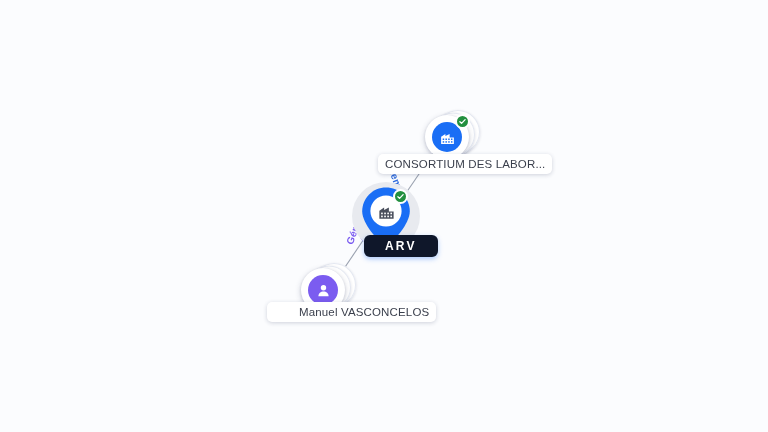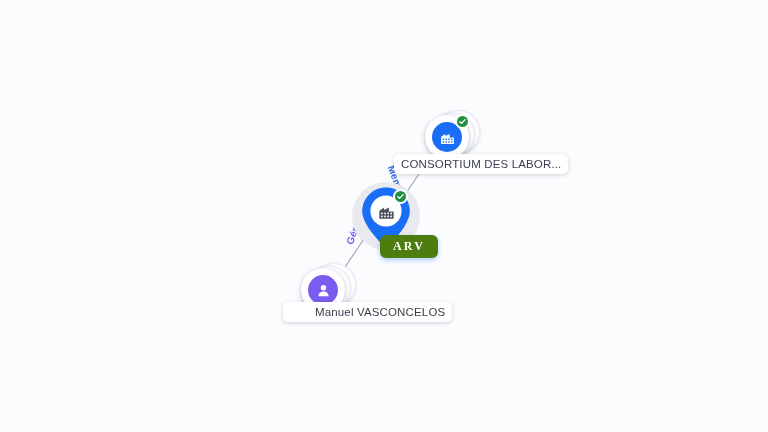--- a/index.html
+++ b/index.html
@@ -46,28 +46,26 @@
   }
   .badge-check svg { display:block; }
 
   
   .node-label {
     position:absolute; white-space:nowrap;
     background:#ffffff; color:#3a3f4c;
     font-size:11.5px; letter-spacing:.15px;
     padding:4px 7px 4px 7px; border-radius:5px;
     box-shadow:0 1px 4px rgba(30,40,80,.20);
-    margin-left:16px;
   }
   .node-label.pill-blue {
-    background:#4d7c0f; color:#ffffff; font-weight:700;
+    background:#0f172a; color:#ffffff; font-weight:700;
     letter-spacing:2.2px; font-size:12px;
-    padding:4px 13px; border-radius:6px;
+    padding:4px 21px; border-radius:6px;
     box-shadow:0 2px 5px rgba(26,110,245,.35);
-    font-family:Liberation Serif, serif;
   }
 
   
   #node-arv { left:358px; top:186px; width:56px; height:70px; }
   .halo {
     position:absolute; left:-6px; top:-4px; width:68px; height:68px;
     border-radius:50%; background:#e8eaef;
   }
   .pin-wrap { position:absolute; left:2px; top:0; width:52px; height:66px; }
   .pin-wrap > svg { position:absolute; left:0; top:0; }

